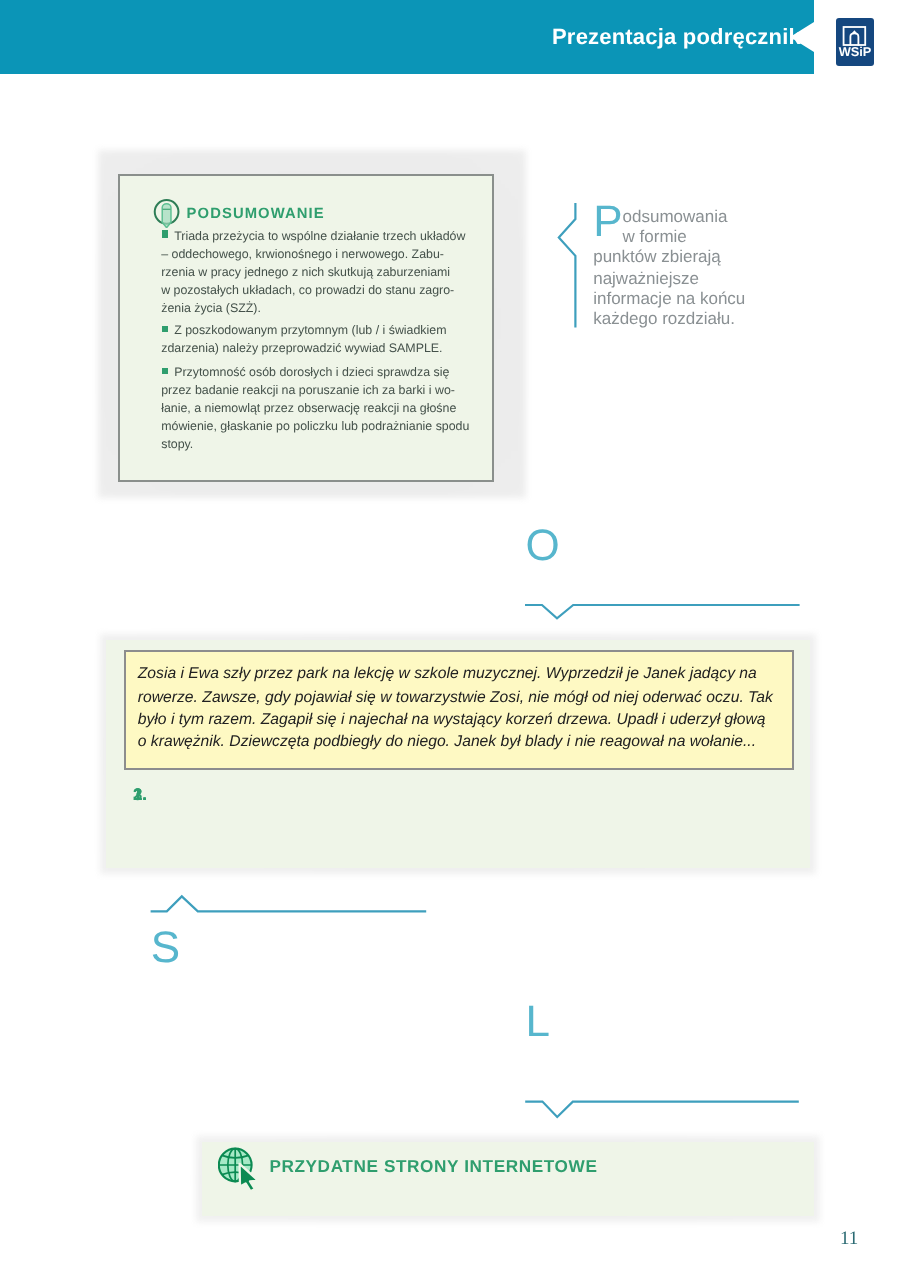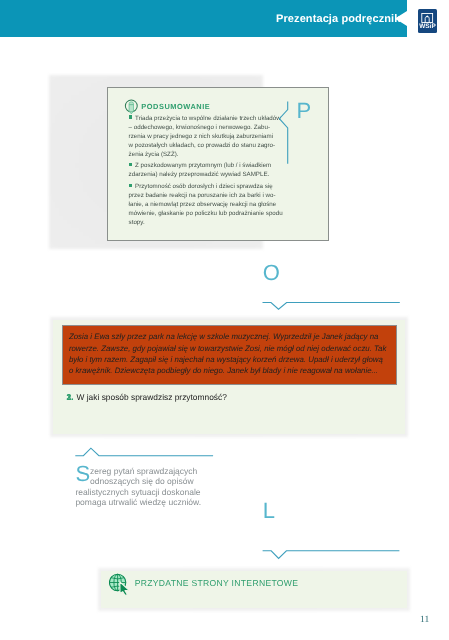--- a/index.html
+++ b/index.html
@@ -16,22 +16,22 @@
              font-weight:bold;letter-spacing:.1px;white-space:nowrap;line-height:9px;}
   .logo{position:absolute;left:417.7px;top:8.8px;width:19.6px;height:24px;background:#15477f;border-radius:1.5px;}
   .logo-mark{position:absolute;left:3.6px;top:3.8px;width:12.4px;height:10px;}
   .logo-text{position:absolute;left:0;top:14.6px;width:19.6px;text-align:center;color:#fff;
              font-size:6.4px;font-weight:bold;letter-spacing:0;line-height:7px;}
 
   
   .sum-outer{position:absolute;left:49px;top:74.5px;width:214px;height:174.5px;
              background:radial-gradient(ellipse 120% 120% at 50% 50%, #e9e9e9 0%, #ededed 55%, #f6f6f6 80%, #ffffff 100%);
              filter:blur(1.6px);}
-  .sum-box{position:absolute;left:59.3px;top:86.5px;width:222px;height:154.6px;background:#eff5e8;
-           border:1px solid #8a8f8c;box-sizing:border-box;margin-left:48px;}
+  .sum-box{position:absolute;left:59.3px;top:86.5px;width:188px;height:154.6px;background:#eff5e8;
+           border:1px solid #8a8f8c;box-sizing:border-box;}
   .sum-icon{position:absolute;left:15.5px;top:11px;width:14.6px;height:15.5px;}
   .sum-title{position:absolute;left:33px;top:14.5px;color:#2f9e6e;font-size:7.4px;
              font-weight:bold;letter-spacing:.55px;}
   .sum-body{position:absolute;left:20.3px;top:26.2px;width:158px;color:#44514a;font-size:6.2px;
             line-height:9.05px;}
   .sum-p{position:relative;margin:0 0 2.4px 0;white-space:pre-line;}
   .sq{display:inline-block;width:3.3px;height:3.3px;background:#2f9e6e;margin-right:3.2px;
       vertical-align:1px;}
 
   
@@ -39,36 +39,36 @@
   .dc{float:left;color:#57b6cd;font-size:22px;line-height:15.5px;margin-right:0px;
       font-weight:300;}
 
   .brace{position:absolute;}
 
   
   .sc-shadow{position:absolute;left:50px;top:317px;width:358px;height:120px;
              background:radial-gradient(ellipse 120% 130% at 50% 50%, #ececec 0%, #f0f0f0 60%, #f9f9f9 85%, #ffffff 100%);
              filter:blur(1.6px);}
   .sc-panel{position:absolute;left:53.1px;top:320px;width:352.2px;height:113.7px;background:#eff5e8;}
-  .sc-box{position:absolute;left:62.4px;top:325.3px;width:334.6px;height:59.7px;background:#c2410c;
+  .sc-box{position:absolute;left:62.4px;top:325.3px;width:334.6px;height:59.7px;background:#fef9c3;
           border:1px solid #8d8d8d;box-sizing:border-box;}
   .sc-story{position:absolute;left:5.5px;top:5.2px;width:326px;font-style:italic;font-size:7.85px;
             line-height:11.15px;color:#212121;white-space:pre-line;}
   .sc-qs{position:absolute;left:66.5px;top:390.6px;width:330px;font-size:8.4px;line-height:13.95px;color:#212121;}
   .sc-q{position:relative;padding-left:10px;}
   .sc-n{position:absolute;left:0;color:#2f9e6e;font-weight:bold;}
 
   
   .lk-shadow{position:absolute;left:98px;top:568px;width:312px;height:43px;
              background:radial-gradient(ellipse 120% 130% at 50% 50%, #ececec 0%, #f1f1f1 60%, #f9f9f9 85%, #ffffff 100%);
              filter:blur(1.6px);}
   .lk-box{position:absolute;left:100.7px;top:570.7px;width:306.2px;height:37.3px;background:#eff5e8;}
   .lk-icon{position:absolute;left:8.1px;top:2.3px;width:21px;height:24px;}
   .lk-title{position:absolute;left:34px;top:8.2px;color:#2f9e6e;font-size:8.6px;
-            font-weight:normal;letter-spacing:.3px;line-height:9px;text-align:right;}
+            font-weight:bold;letter-spacing:.3px;line-height:9px;text-align:right;}
   .lk-links{position:absolute;left:15.6px;top:23.2px;color:#222;font-size:8.6px;
             white-space:nowrap;line-height:9px;}
   .lk-links span{display:inline-block;}
   .lk-gap{width:13.2px;}
 
   .pageno{position:absolute;left:420px;top:615px;color:#2b6b73;font-size:9.5px;
           font-family:"Liberation Serif",serif;text-align:center;}
 </style>
 </head>
 <body>
@@ -107,21 +107,26 @@
 łanie, a niemowląt przez obserwację reakcji na głośne
 mówienie, głaskanie po policzku lub podrażnianie spodu
 stopy.</span></p>
     </div>
   </div>
 
   <svg class="brace" style="left:278px;top:100px;width:12px;height:66px" viewBox="0 0 12 66">
     <path d="M9.7 1.5 V9.5 L1.4 18.7 L9.7 27.9 V63.8" fill="none" stroke="#3e9fbd" stroke-width="1.1" stroke-linejoin="miter" stroke-linecap="butt"></path>
   </svg>
   <div class="ann" style="left:296.6px;top:92.6px;width:100px">
-    <span class="dc">P</span>
+    <span class="dc">P</span><span>odsumowania
+w formie
+punktów zbierają
+najważniejsze
+informacje na końcu
+każdego rozdziału.</span>
   </div>
 
   <div class="ann" style="left:262.7px;top:254.3px;width:140px">
     <span class="dc">O</span>
   </div>
   <svg class="brace" style="left:261px;top:300px;width:140px;height:12px" viewBox="0 0 140 12">
     <path d="M1.5 2.5 H10 L17.5 9.2 L25.6 2.5 H138.8" fill="none" stroke="#3e9fbd" stroke-width="1.1" stroke-linejoin="miter"></path>
   </svg>
 
   <div class="sc-shadow"></div>
@@ -133,32 +138,29 @@
 o krawężnik. Dziewczęta podbiegły do niego. Janek był blady i nie reagował na wołanie...</div>
   </div>
   <div class="sc-qs">
     <div class="sc-q">
       <span class="sc-n">1.</span>
     </div>
     <div class="sc-q">
       <span class="sc-n">2.</span>
     </div>
     <div class="sc-q">
-      <span class="sc-n">3.</span><span>W jaki sposób sprawdzisz przytomność?</span>
+      <span class="sc-n">3.</span>
     </div>
   </div>
 
   <svg class="brace" style="left:74px;top:446px;width:141px;height:12px" viewBox="0 0 141 12">
     <path d="M1.3 9.7 H9.4 L16.9 2.2 L24.9 9.7 H139.1" fill="none" stroke="#3e9fbd" stroke-width="1.1" stroke-linejoin="miter"></path>
   </svg>
   <div class="ann" style="left:75.4px;top:455.9px;width:160px">
-    <span class="dc">S</span><span>zereg pytań sprawdzających
-odnoszących się do opisów
-realistycznych sytuacji doskonale
-pomaga utrwalić wiedzę uczniów.</span>
+    <span class="dc">S</span>
   </div>
 
   <div class="ann" style="left:262.7px;top:493.2px;width:145px">
     <span class="dc">L</span>
   </div>
   <svg class="brace" style="left:261px;top:548px;width:140px;height:12px" viewBox="0 0 140 12">
     <path d="M1.6 2.8 H10.2 L17.6 10.5 L25.4 2.8 H138.4" fill="none" stroke="#3e9fbd" stroke-width="1.1" stroke-linejoin="miter"></path>
   </svg>
 
   <div class="lk-shadow"></div>

